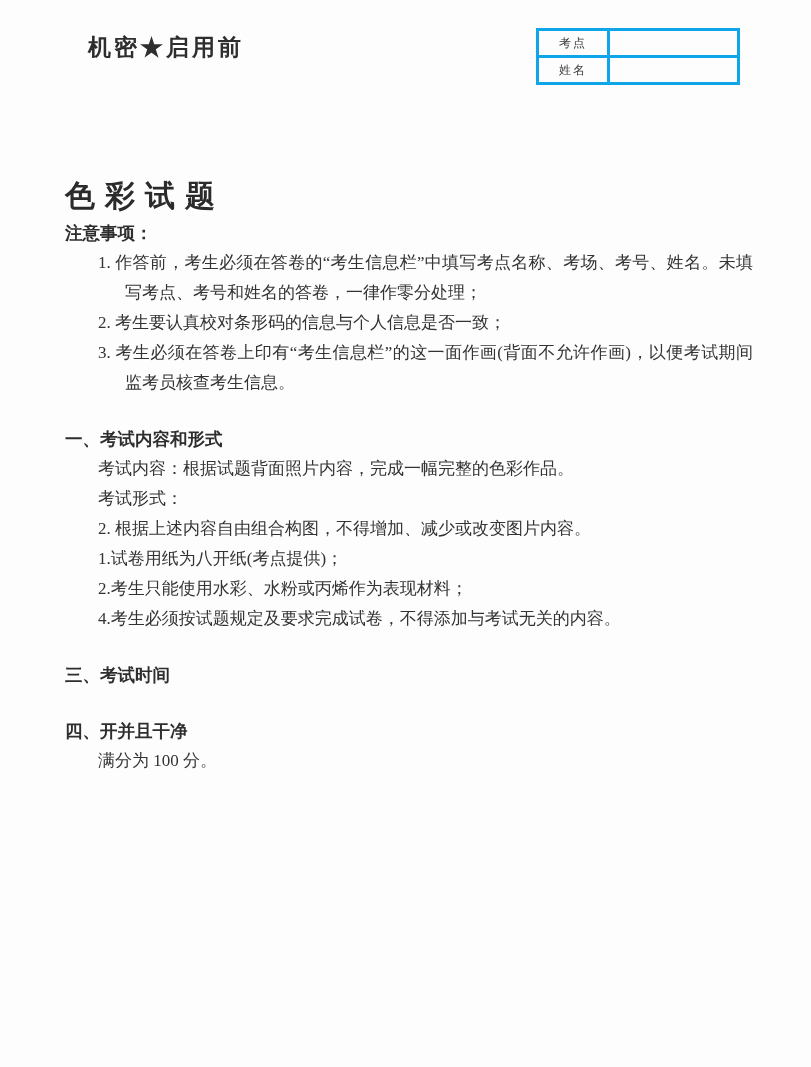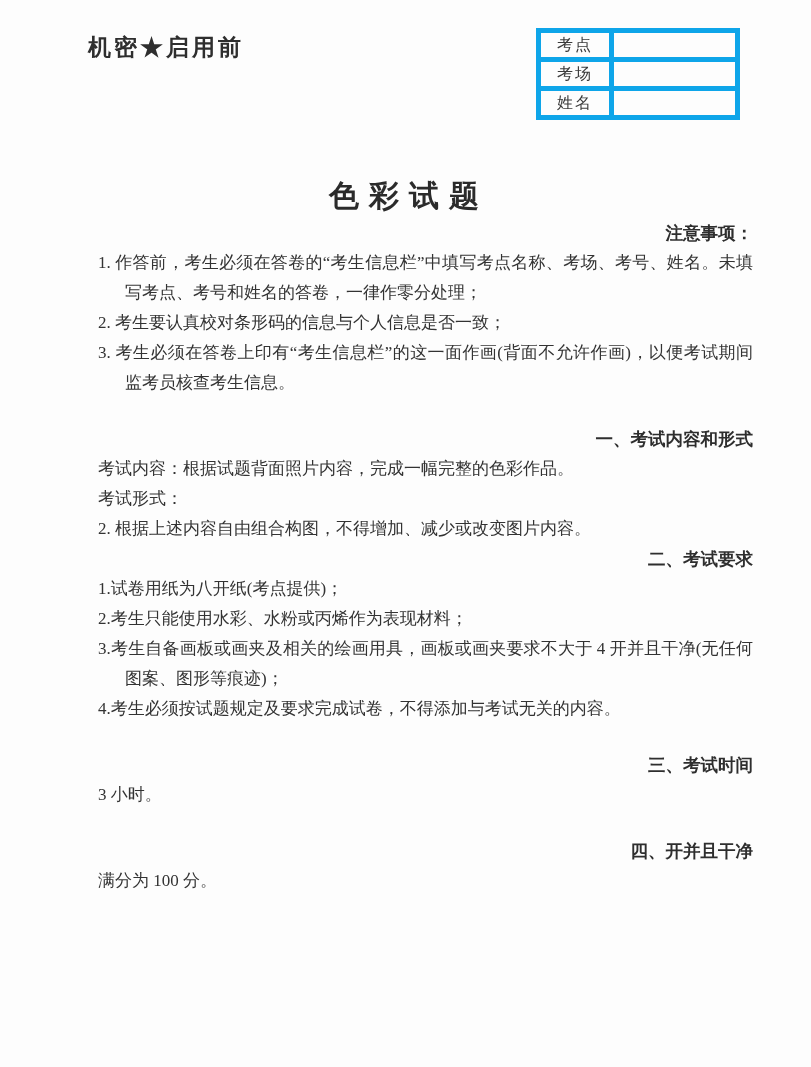--- a/index.html
+++ b/index.html
@@ -27,57 +27,56 @@
   }
   .info-table {
     position: absolute;
     left: 536px;
     top: 28px;
     width: 204px;
     border-collapse: collapse;
     table-layout: fixed;
   }
   .info-table td {
-    border: 5px solid #0ea5e9;
+    border: 3px solid #0ea5e9;
     height: 24px;
-    font-size: 16px;
+    font-size: 12px;
     color: #3a3a3a;
     padding: 0;
   }
   .info-table td.lbl {
     width: 68px;
     text-align: center;
     letter-spacing: 2px;
   }
   .page-title {
     position: absolute;
     top: 176px;
     left: 65px;
     width: 688px;
-    text-align: center;
     font-size: 30px;
     font-weight: bold;
     letter-spacing: 10px;
     color: #2b2b2b;
   }
   .content {
     position: absolute;
     top: 218px;
     left: 65px;
     width: 688px;
     font-size: 17px;
     line-height: 30px;
     text-align: justify;
   }
   .h-bold {
     font-family: "Liberation Sans", "DejaVu Sans", sans-serif;
     font-weight: bold;
     font-size: 17.5px;
     color: #2e2e2e;
-    text-align: right;
+    text-align: left;
   }
   .gap-lg { margin-top: 26px; }
   .hang {
     margin-left: 33px;
     padding-left: 27px;
     text-indent: -27px;
   }
   .para {
     margin-left: 33px;
   }
@@ -89,50 +88,43 @@
 
   <div class="confidential">机密★启用前</div>
 
   <table class="info-table">
     <tbody>
       <tr>
         <td class="lbl">考点</td>
         <td></td>
       </tr>
       <tr>
-        <td class="lbl">考场</td>
-        <td></td>
-      </tr>
-      <tr>
         <td class="lbl">姓名</td>
         <td></td>
       </tr>
     </tbody>
   </table>
 
   <div class="page-title">色彩试题</div>
 
   <div class="content">
 
     <div class="h-bold">注意事项：</div>
     <div class="hang">1. 作答前，考生必须在答卷的“考生信息栏”中填写考点名称、考场、考号、姓名。未填写考点、考号和姓名的答卷，一律作零分处理；</div>
     <div class="hang">2. 考生要认真校对条形码的信息与个人信息是否一致；</div>
     <div class="hang">3. 考生必须在答卷上印有“考生信息栏”的这一面作画(背面不允许作画)，以便考试期间监考员核查考生信息。</div>
 
     <div class="h-bold gap-lg">一、考试内容和形式</div>
     <div class="para">考试内容：根据试题背面照片内容，完成一幅完整的色彩作品。</div>
     <div class="para">考试形式：</div>
     <div class="hang">2.  根据上述内容自由组合构图，不得增加、减少或改变图片内容。</div>
 
-    <div class="h-bold">二、考试要求</div>
     <div class="hang">1.试卷用纸为八开纸(考点提供)；</div>
     <div class="hang">2.考生只能使用水彩、水粉或丙烯作为表现材料；</div>
-    <div class="hang">3.考生自备画板或画夹及相关的绘画用具，画板或画夹要求不大于 4 开并且干净(无任何图案、图形等痕迹)；</div>
     <div class="hang">4.考生必须按试题规定及要求完成试卷，不得添加与考试无关的内容。</div>
 
     <div class="h-bold gap-lg">三、考试时间</div>
-    <div class="para">3 小时。</div>
 
     <div class="h-bold gap-lg">四、开并且干净</div>
     <div class="para">满分为 100 分。</div>
 
   </div>
 </div>
 
 </body></html>

